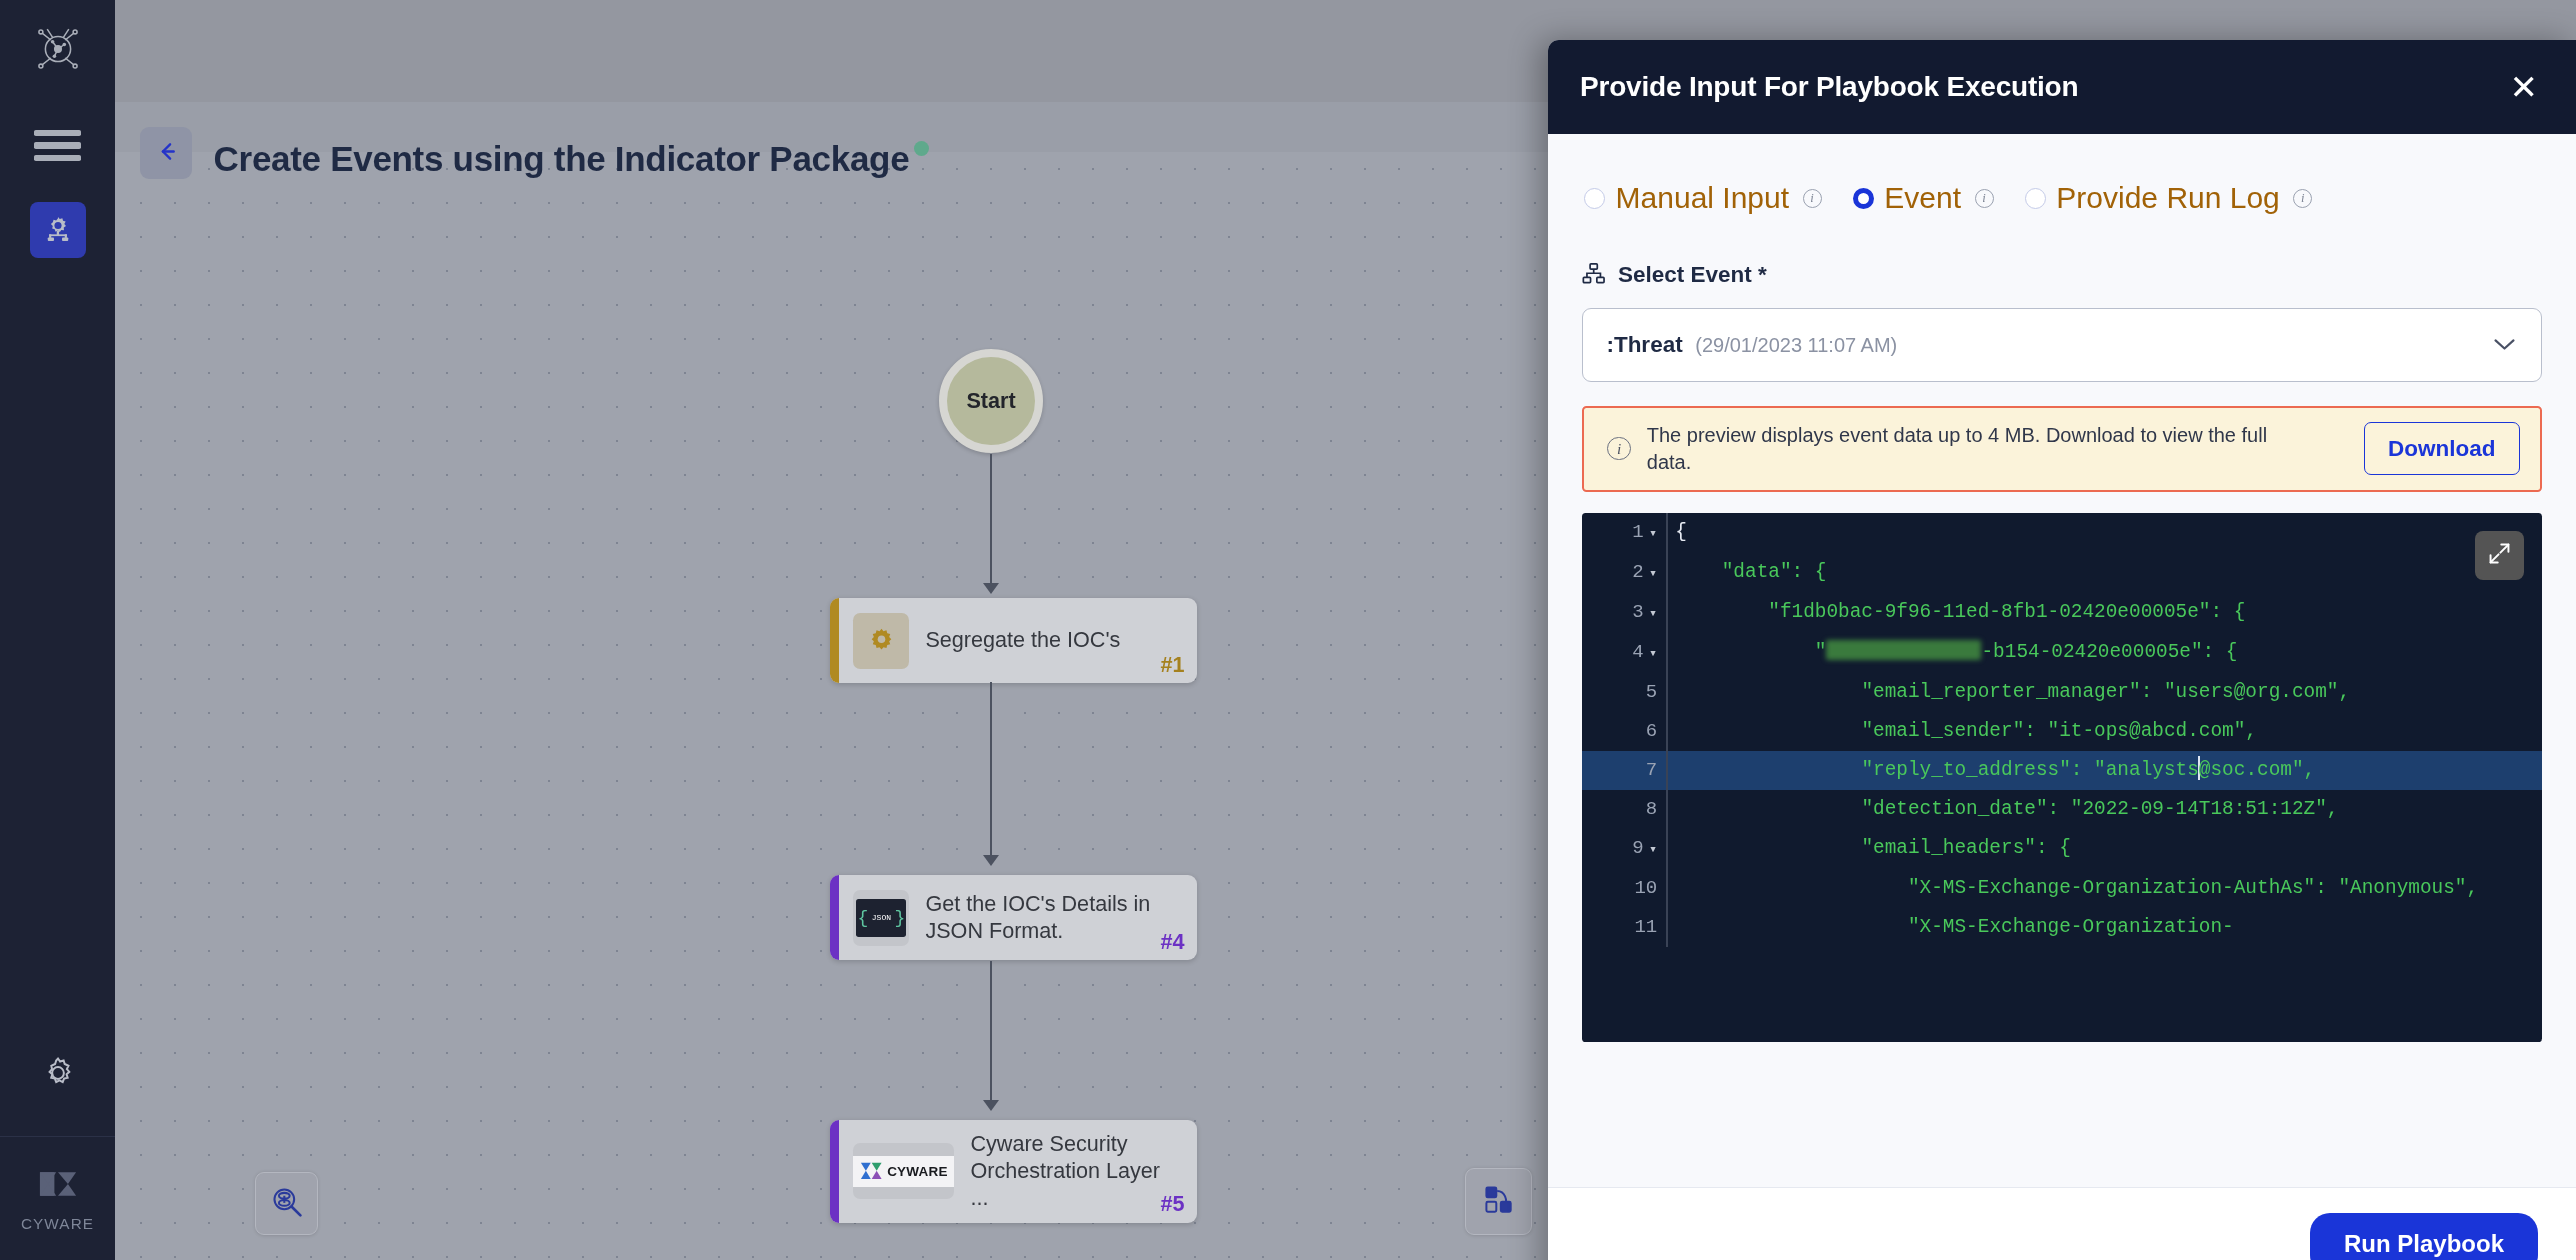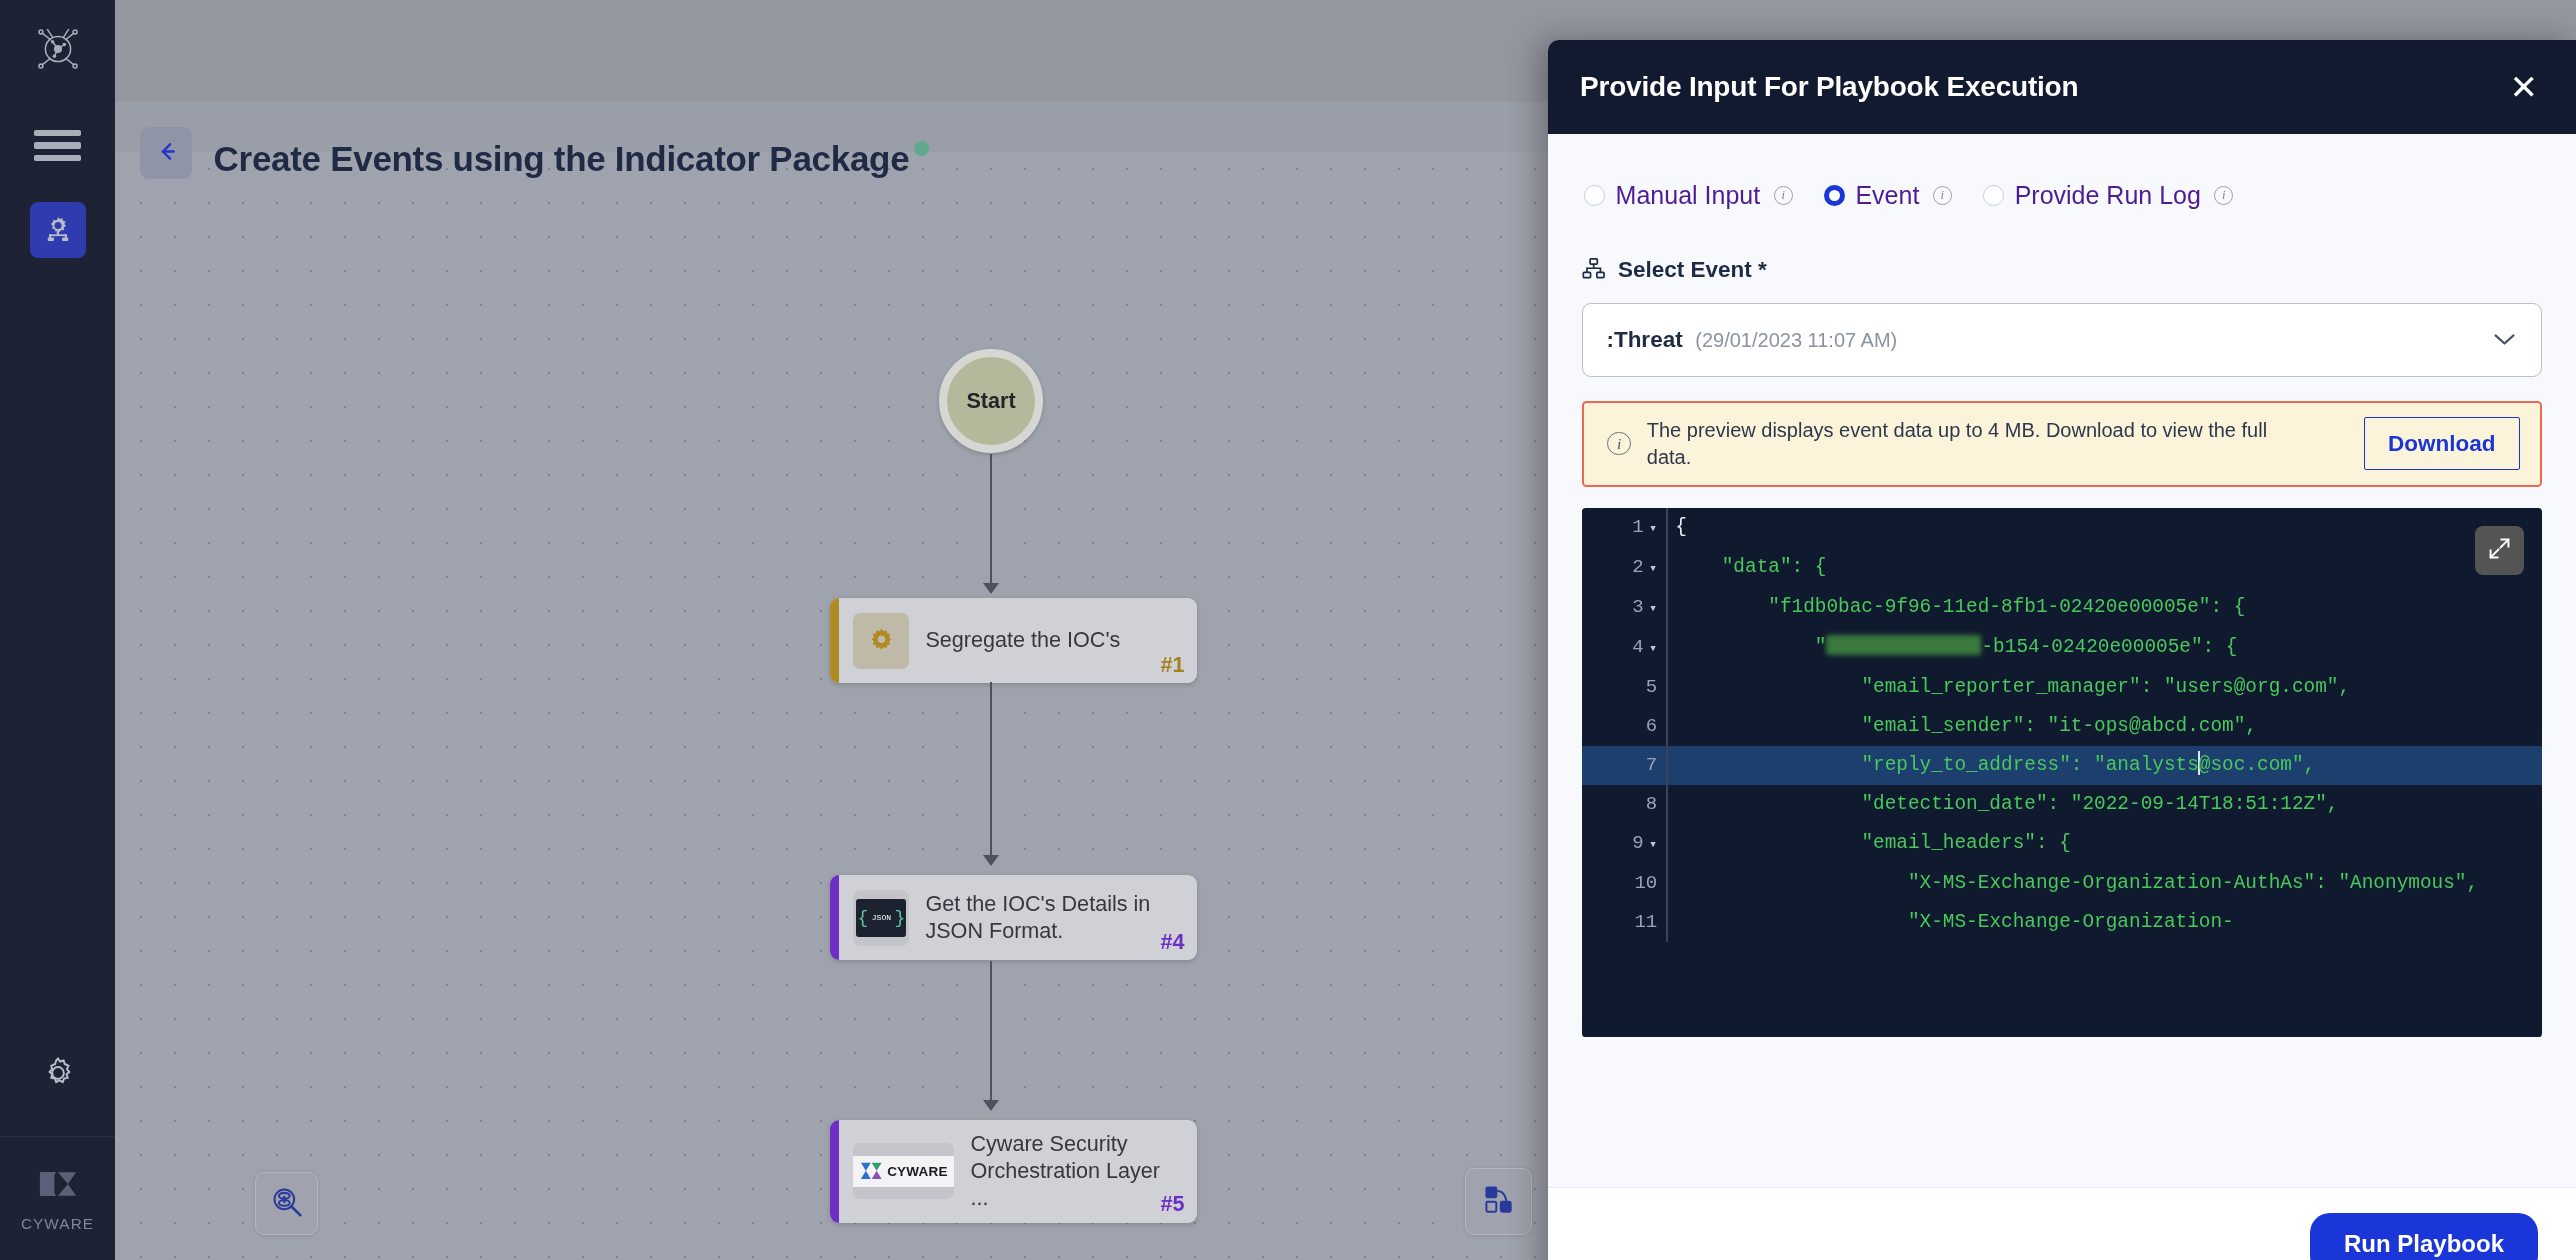--- a/index.html
+++ b/index.html
@@ -163,21 +163,21 @@
 
   #radio-row { display: flex; align-items: center; gap: 31px; margin-top: 47px; padding-left: 1.8px; }
   .radio-item { display:flex; align-items:center; gap: 10.8px; cursor:pointer; }
   .radio-dot {
     width: 21px; height: 21px; border-radius: 50%; border: 1.8px solid #c4cbe8;
     background: #fff; flex: 0 0 auto;
   }
   .radio-item.checked .radio-dot {
     border: 5.4px solid #1a35d8; background: #fff;
   }
-  .radio-label { font-size: 25px; color: #4c1d95; }
+  .radio-label { font-size: 30px; color: #a16207; }
   .info-i {
     width: 19px; height: 19px; border-radius: 50%; border: 1.4px solid #9aa1b0;
     color: #7d8494; font-size: 12.6px; font-style: italic; font-family:"Liberation Serif", serif;
     display:flex; align-items:center; justify-content:center; cursor: pointer;
     margin-left: 2.7px;
   }
 
   #select-label-row { display:flex; align-items:center; gap: 12.6px; margin-top: 47px; }
   #select-label { font-size: 22.5px; font-weight: 700; color: #1f2a44; }
 
@@ -196,21 +196,21 @@
     padding: 0 20px 0 23.4px; gap: 16px;
   }
   #notice .ni {
     width: 23.4px; height: 23.4px; border-radius: 50%; border: 1.4px solid #6a7080;
     color: #4b5161; font-size: 15.3px; font-style: italic; font-family:"Liberation Serif", serif;
     display:flex; align-items:center; justify-content:center; flex: 0 0 auto;
   }
   #notice-text { font-size: 20px; color: #30374a; line-height: 1.33; max-width: 648px; }
   #download-btn {
     margin-left: auto; border: 1.8px solid #1a35d8; color: #1a35d8; background: transparent;
-    border-radius: 2px; font-size: 22.5px; font-weight: 700; padding: 12.6px 23.4px; cursor: pointer;
+    border-radius: 7px; font-size: 22.5px; font-weight: 700; padding: 12.6px 23.4px; cursor: pointer;
     font-family: "Liberation Sans", sans-serif; white-space: nowrap;
   }
 
   
   #code {
     margin-top: 21.6px; background: #101a2e; border-radius: 3.6px;
     position: relative; height: 529px; overflow: hidden;
     font-family: "Liberation Mono", monospace;
   }
   #expand-btn {

